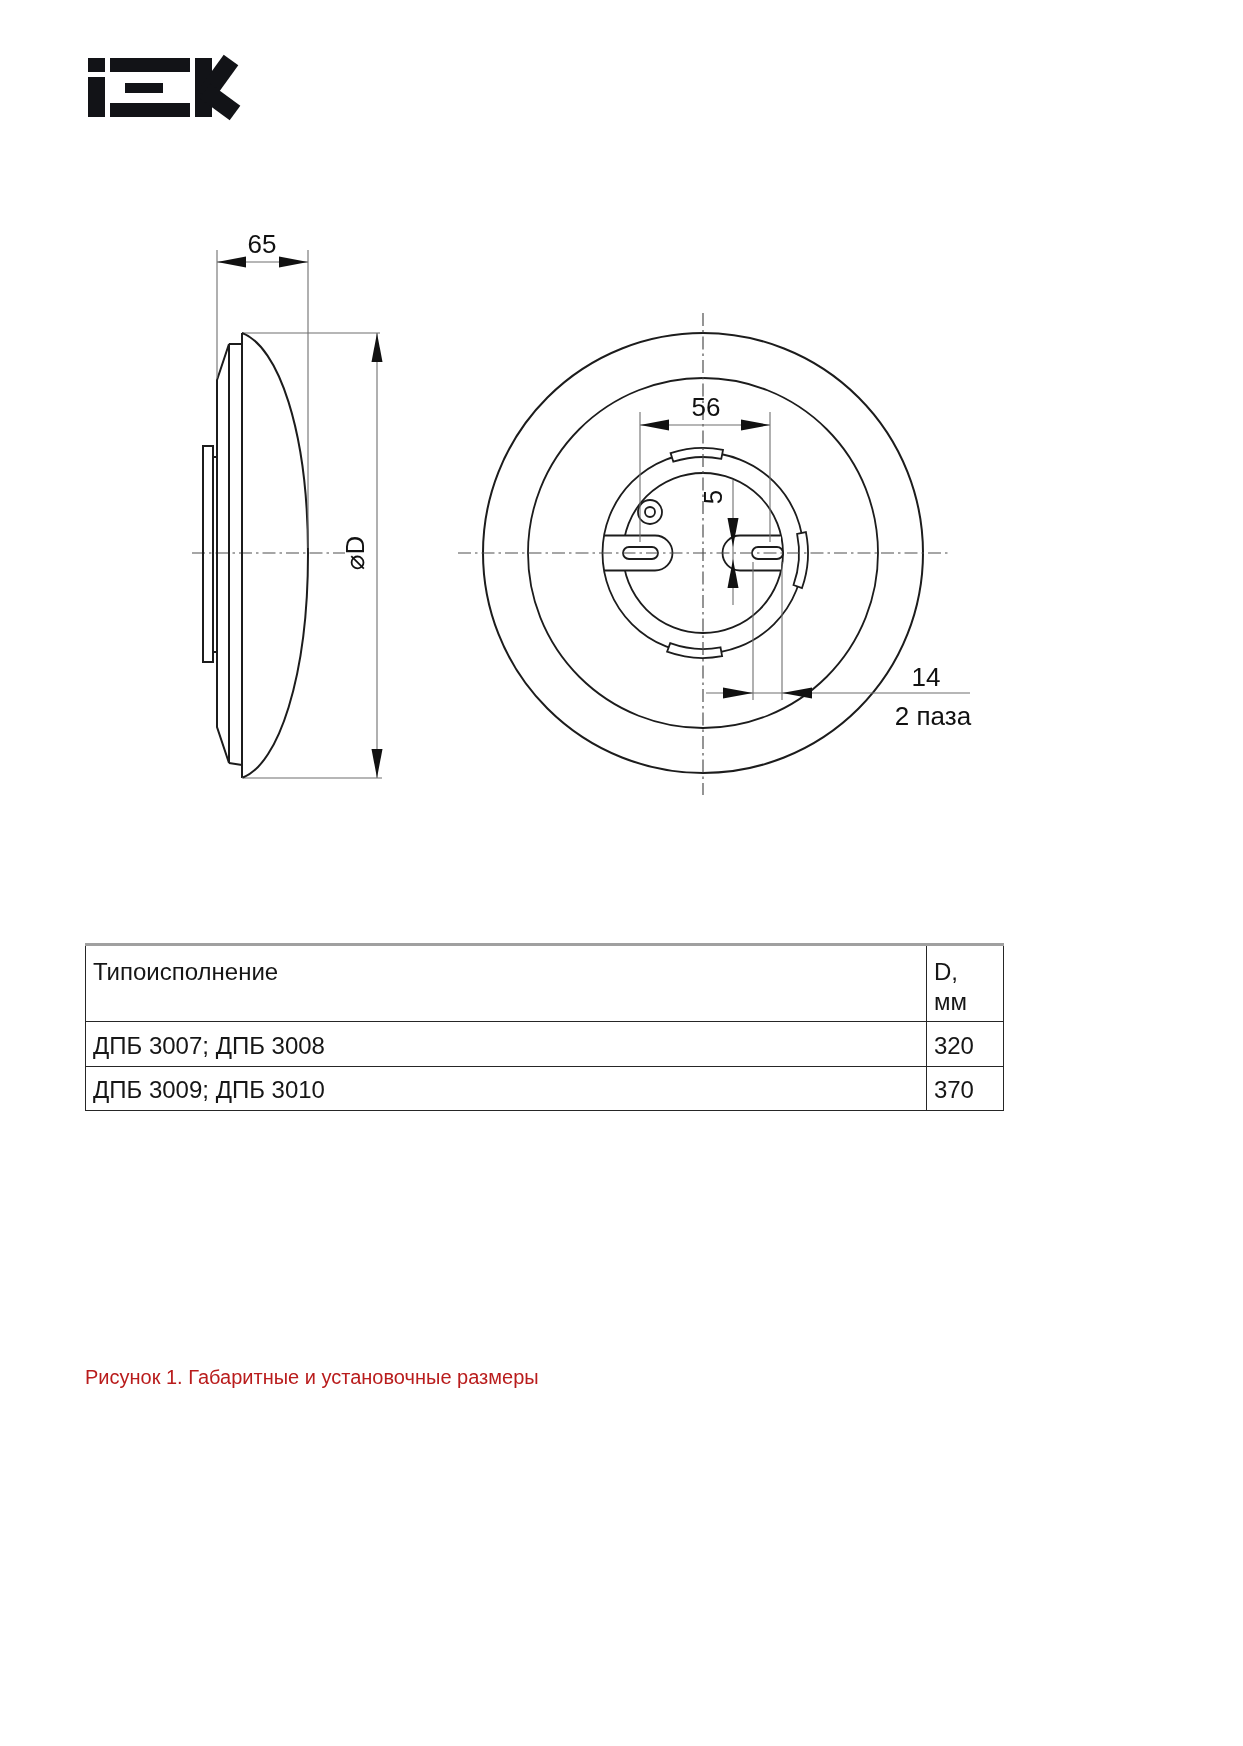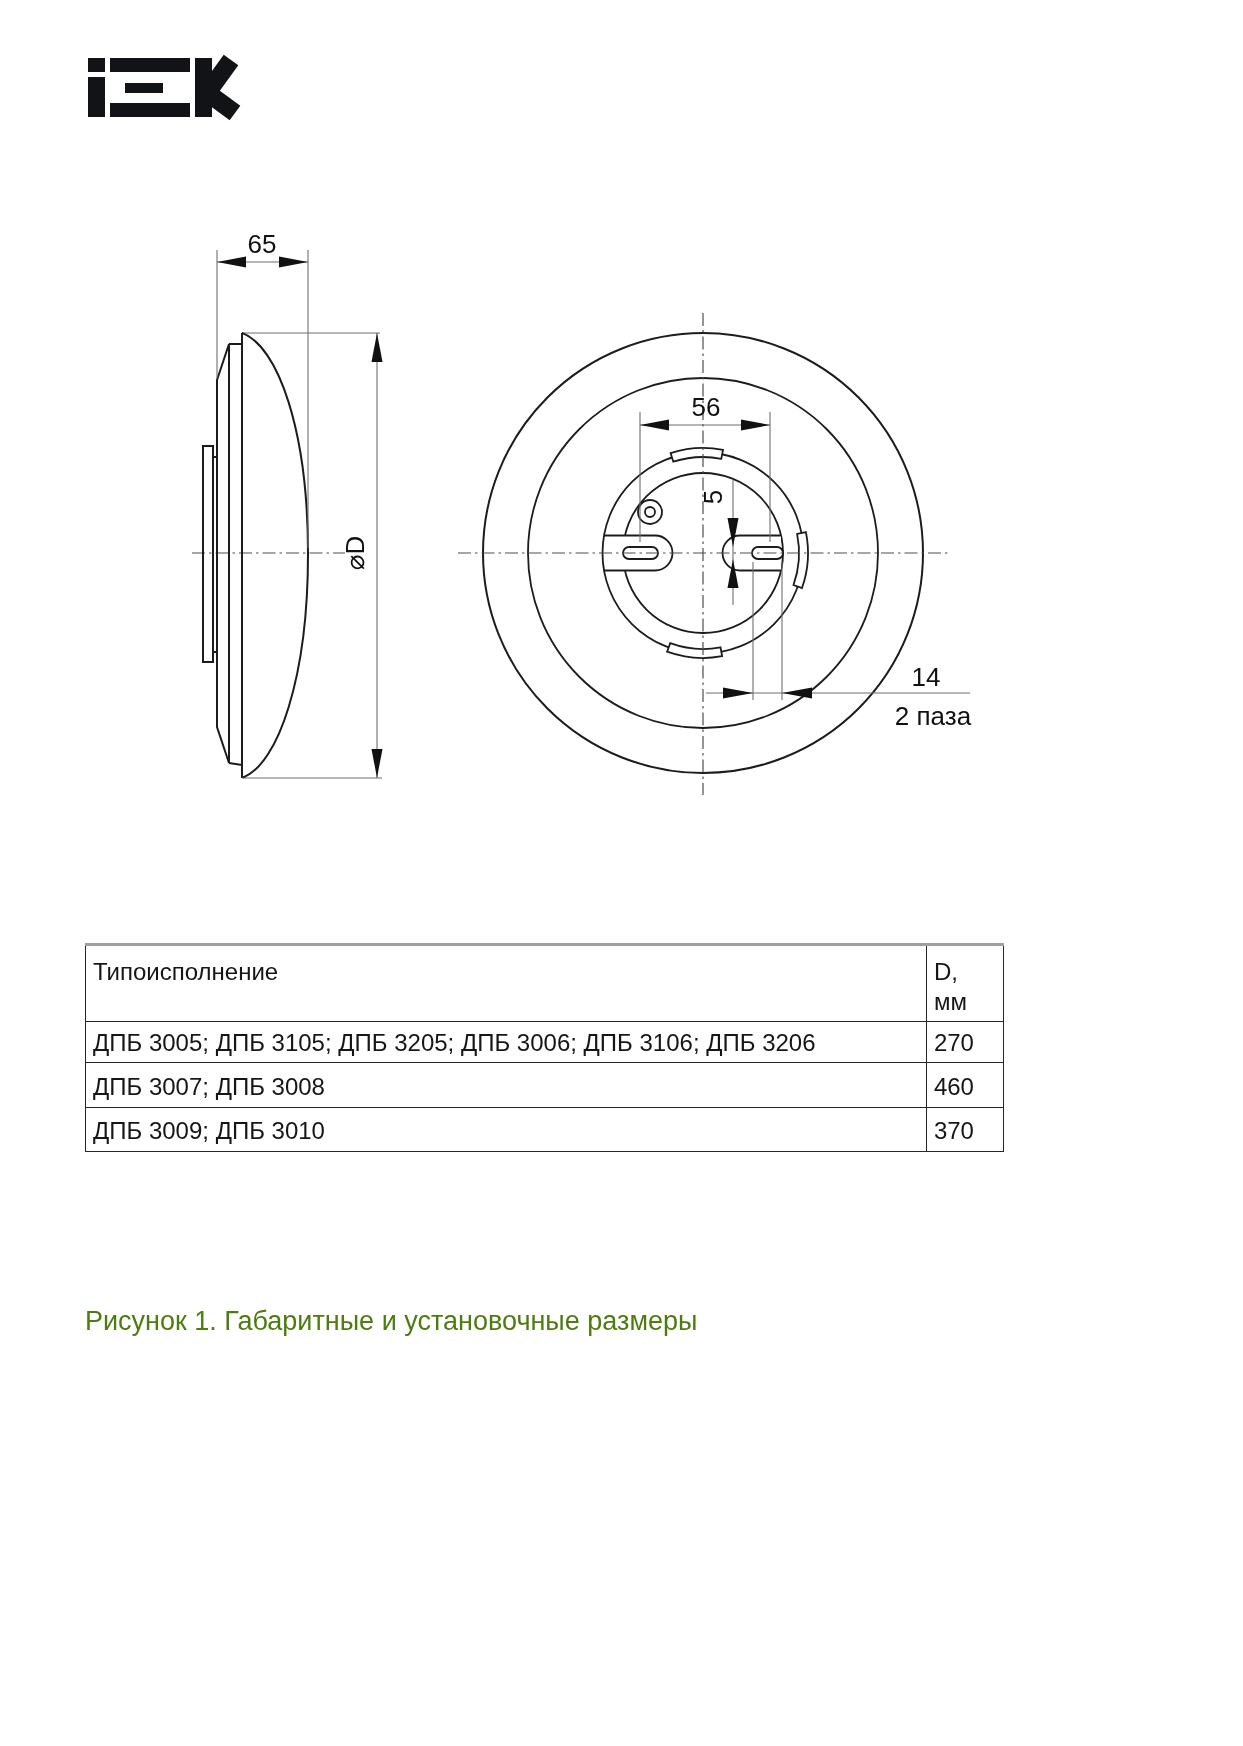--- a/index.html
+++ b/index.html
@@ -32,21 +32,21 @@
   }
   .spec-table .col-types{width:829px;}
   .spec-table .col-d{width:76px;}
   .spec-table tr.hdr td{padding-top:11px;height:47px;box-sizing:border-box;}
   .spec-table tr.r1 td{height:66px;box-sizing:border-box;}
   .spec-table tr.r2 td{height:39px;box-sizing:border-box;}
   .spec-table tr.r3 td{height:45px;box-sizing:border-box;padding-top:9px;margin-left:8px;}
   .spec-table tr.r4 td{height:44px;box-sizing:border-box;padding-top:8px;}
 
   .figure-caption{
-    position:absolute;left:85px;top:1306px;font-size:27px;color:#4d7c0f;
+    position:absolute;left:85px;top:1366px;font-size:20px;color:#b91c1c;
   }
 </style>
 </head>
 <body>
 
 <svg class="drawing-layer" width="1243" height="1746" viewBox="0 0 1243 1746">
 
   <g>
     <rect class="logo-shape" x="88" y="58" width="17" height="14"></rect>
     <rect class="logo-shape" x="88" y="77" width="17" height="40"></rect>
@@ -145,27 +145,23 @@
     </g>
   </g>
 </svg>
 
 <table class="spec-table">
   <tbody>
     <tr class="hdr">
       <td class="col-types">Типоисполнение</td>
       <td class="col-d">D, мм</td>
     </tr>
-    <tr class="r2">
-      <td>ДПБ 3005; ДПБ 3105; ДПБ 3205; ДПБ 3006; ДПБ 3106; ДПБ 3206</td>
-      <td>270</td>
-    </tr>
     <tr class="r3">
       <td>ДПБ 3007; ДПБ 3008</td>
-      <td>460</td>
+      <td>320</td>
     </tr>
     <tr class="r4">
       <td>ДПБ 3009; ДПБ 3010</td>
       <td>370</td>
     </tr>
   </tbody>
 </table>
 
 <div class="figure-caption">Рисунок 1. Габаритные и установочные размеры</div>
 

